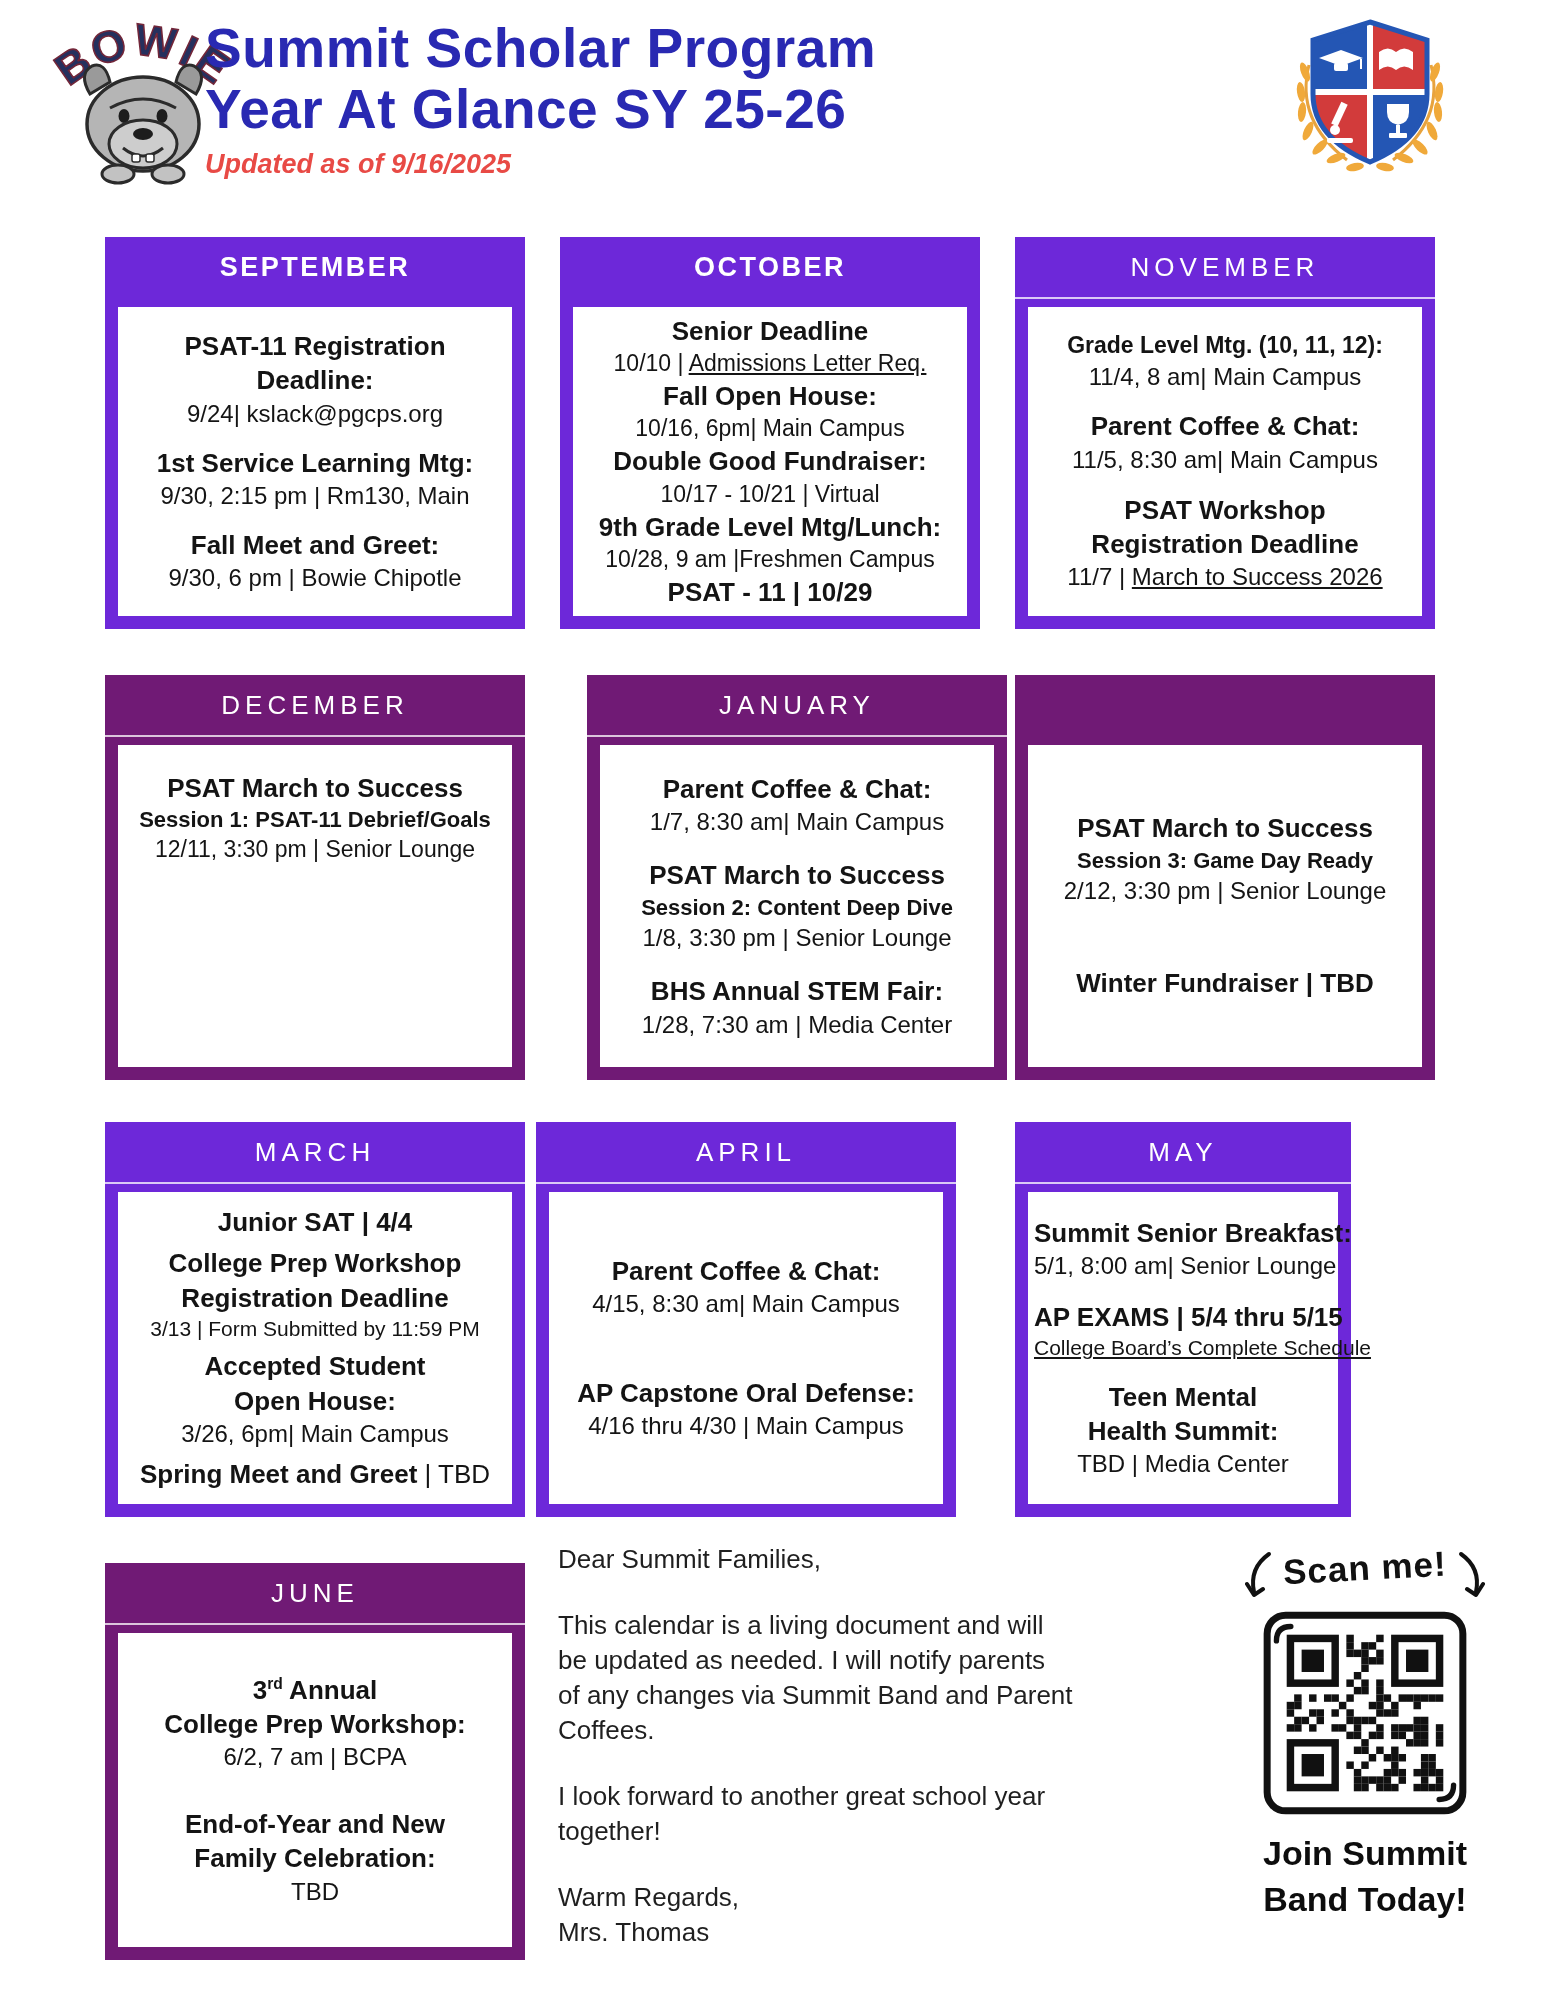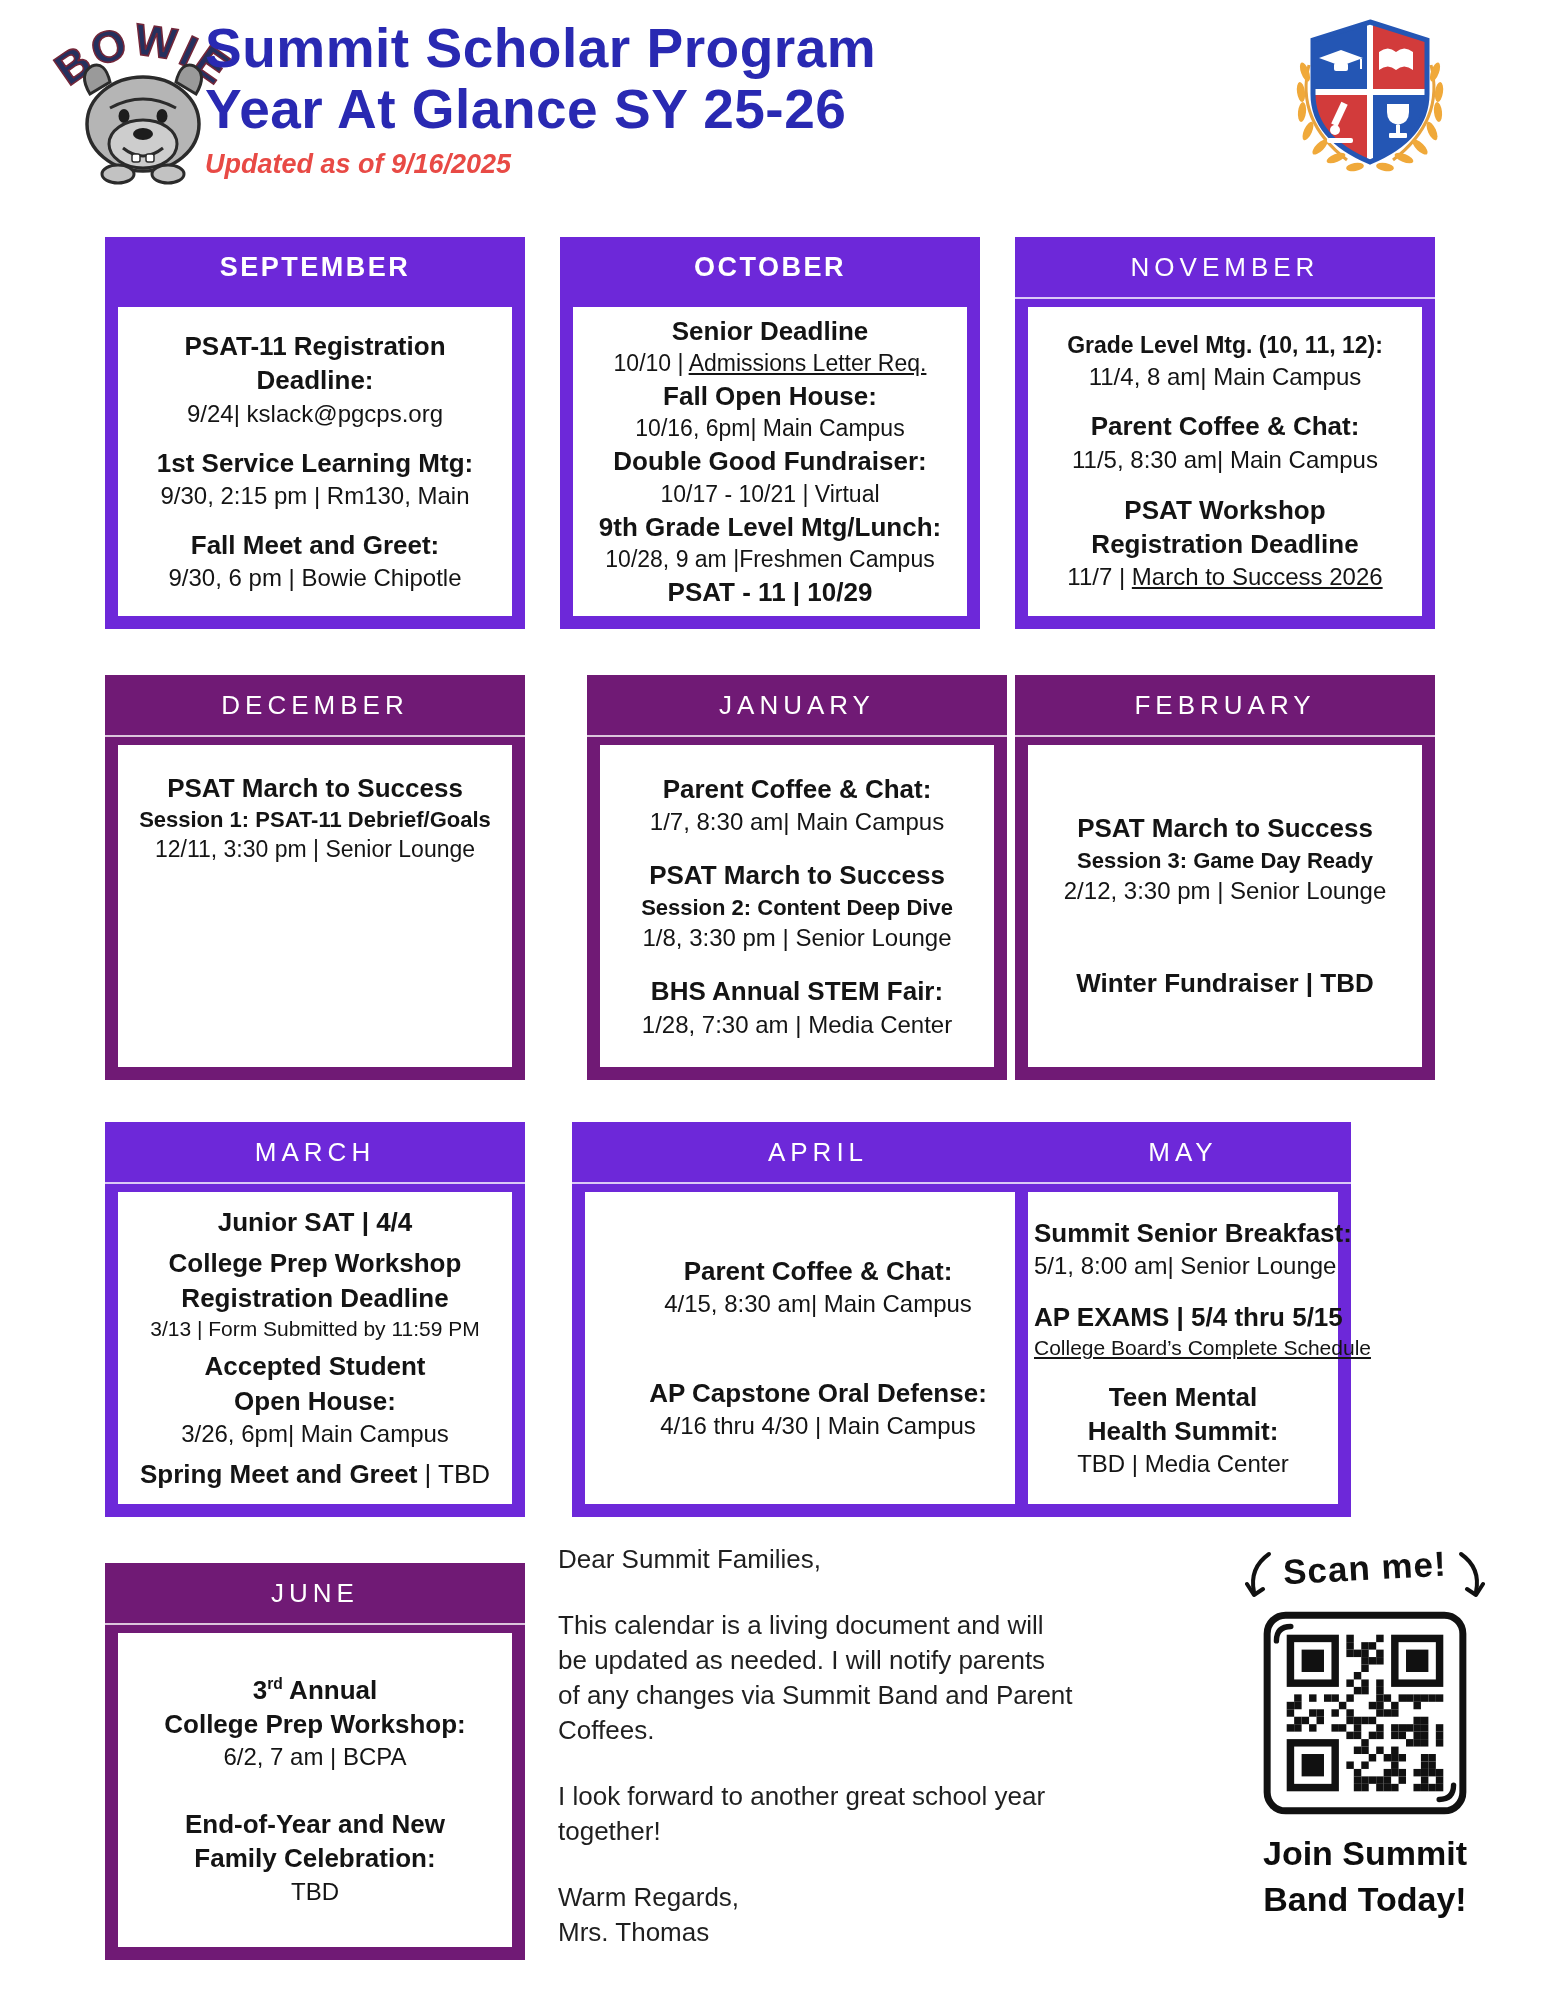--- a/index.html
+++ b/index.html
@@ -227,23 +227,20 @@
           <div class="ln bs"><span>Session 2: Content Deep Dive</span></div>
           <div class="ln r"><span>1/8, 3:30 pm | Senior Lounge</span></div>
         </div>
         <div class="event">
           <div class="ln b"><span>BHS Annual STEM Fair:</span></div>
           <div class="ln r"><span>1/28, 7:30 am | Media Center</span></div>
         </div>
       </div>
   </div>
     <div class="month-card navy align-even m-february hdr-light" style="left: 1015px; top: 675px; width: 420px; height: 405px;">
-    <div class="month-header">
-      <span class="month-name">FEBRUARY</span>
-    </div>
     <div class="card-body">
         <div class="event">
           <div class="ln b"><span>PSAT March to Success</span></div>
           <div class="ln bs"><span>Session 3: Game Day Ready</span></div>
           <div class="ln r"><span>2/12, 3:30 pm | Senior Lounge</span></div>
         </div>
         <div class="event">
           <div class="ln b"><span>Winter Fundraiser | TBD</span></div>
         </div>
       </div>
@@ -264,21 +261,21 @@
         <div class="event">
           <div class="ln b"><span>Accepted Student</span></div>
           <div class="ln b"><span>Open House:</span></div>
           <div class="ln r"><span>3/26, 6pm| Main Campus</span></div>
         </div>
         <div class="event">
           <div class="ln b"><span>Spring Meet and Greet</span><span class="light"> | TBD</span></div>
         </div>
       </div>
   </div>
-    <div class="month-card maroon align-even m-april hdr-light" style="left: 572px; top: 1122px; width: 492px; height: 395px;">
+    <div class="month-card maroon align-even m-april hdr-light" style="left: 536px; top: 1122px; width: 420px; height: 395px;">
     <div class="month-header">
       <span class="month-name">APRIL</span>
     </div>
     <div class="card-body">
         <div class="event">
           <div class="ln b"><span>Parent Coffee &amp; Chat:</span></div>
           <div class="ln r"><span>4/15, 8:30 am| Main Campus</span></div>
         </div>
         <div class="event">
           <div class="ln b"><span>AP Capstone Oral Defense:</span></div>

